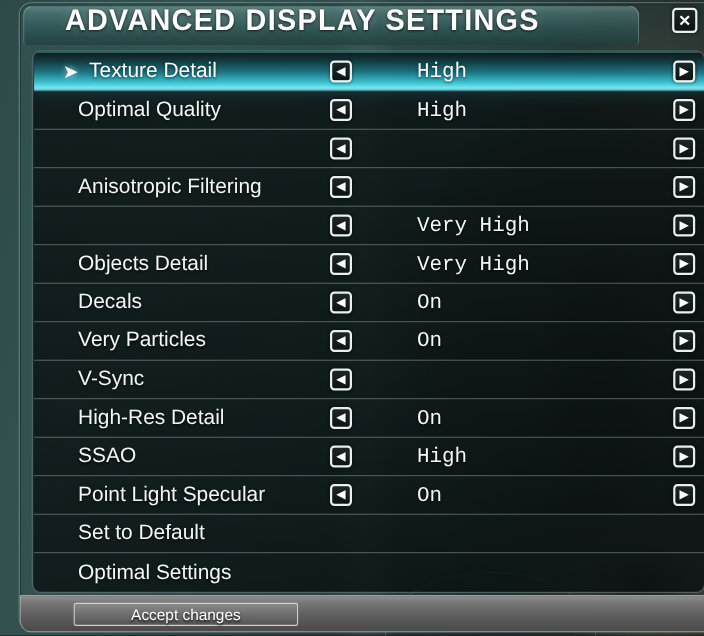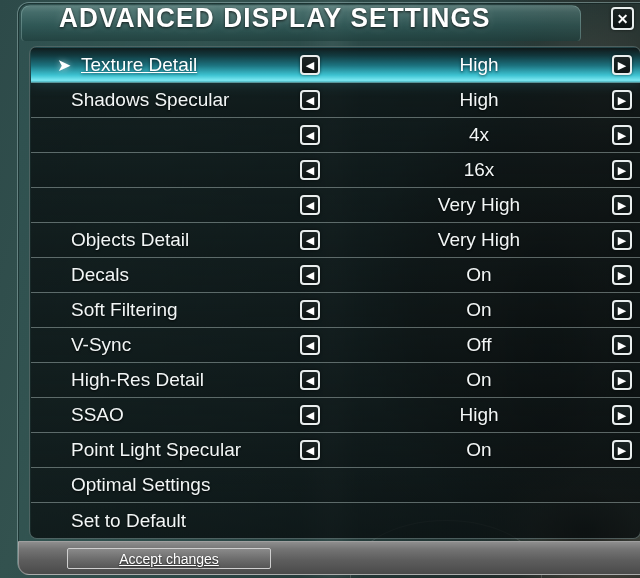--- a/index.html
+++ b/index.html
@@ -197,33 +197,33 @@
     transform: translateY(-50%);
     font-size: 19px;
     color: #f2f6f6;
     white-space: nowrap;
     text-shadow: 0 1px 2px rgba(0,0,0,0.8);
   }
   .row.selected .row-label {
     left: 50px;
     color: #ffffff;
     text-shadow: 0 1px 3px rgba(0,30,40,0.75);
-    text-decoration: underline;
   }
   .row-value {
     position: absolute;
     left: 348px;
     width: 200px;
     top: 50%;
     transform: translateY(-50%);
-    text-align: center;
+    text-align: left;
     font-size: 19px;
     color: #f2f6f6;
     white-space: nowrap;
     text-shadow: 0 1px 2px rgba(0,0,0,0.8);
+    font-family: Liberation Mono, monospace;
   }
   .row.selected .row-value { color: #ffffff; text-shadow: 0 1px 3px rgba(0,30,40,0.8); }
 
   .arrow-left {
     position: absolute;
     left: 269px;
     top: 50%;
     transform: translateY(-50%);
     width: 20px;
     height: 20px;
@@ -264,21 +264,20 @@
     border: 1px solid #cfcfcf;
     border-radius: 2px;
     background: linear-gradient(180deg, #8a8a8a 0%, #6e6e6e 50%, #565656 100%);
     display: flex;
     align-items: center;
     justify-content: center;
     color: #ffffff;
     font-size: 14px;
     text-shadow: 0 1px 2px rgba(0,0,0,0.8);
     white-space: nowrap;
-    text-decoration: underline;
   }
 </style>
 </head>
 <body>
 
 <div id="root">
 
   <div class="bg-scene"></div>
   <div class="bg-streak"></div>
   <div class="bg-creature"></div>
@@ -296,62 +295,60 @@
     <div class="list-panel">
       <div class="rows" id="rows">
           <div class="row selected">
             <div class="sel-marker">➤</div>
             <div class="row-label">Texture Detail</div>
             <div class="sqbtn arrow-left">◀</div>
             <div class="row-value">High</div>
             <div class="sqbtn arrow-right">▶</div>
           </div>
           <div class="row plain">
-            <div class="row-label">Shadows Specular</div>
+            <div class="row-label">Optimal Quality</div>
             <div class="sqbtn arrow-left">◀</div>
             <div class="row-value">High</div>
             <div class="sqbtn arrow-right">▶</div>
           </div>
           <div class="row plain">
             <div class="sqbtn arrow-left">◀</div>
-            <div class="row-value">4x</div>
-            <div class="sqbtn arrow-right">▶</div>
-          </div>
-          <div class="row plain">
-            <div class="sqbtn arrow-left">◀</div>
-            <div class="row-value">16x</div>
+            <div class="sqbtn arrow-right">▶</div>
+          </div>
+          <div class="row plain">
+            <div class="row-label">Anisotropic Filtering</div>
+            <div class="sqbtn arrow-left">◀</div>
             <div class="sqbtn arrow-right">▶</div>
           </div>
           <div class="row plain">
             <div class="sqbtn arrow-left">◀</div>
             <div class="row-value">Very High</div>
             <div class="sqbtn arrow-right">▶</div>
           </div>
           <div class="row plain">
             <div class="row-label">Objects Detail</div>
             <div class="sqbtn arrow-left">◀</div>
             <div class="row-value">Very High</div>
             <div class="sqbtn arrow-right">▶</div>
           </div>
           <div class="row plain">
             <div class="row-label">Decals</div>
             <div class="sqbtn arrow-left">◀</div>
             <div class="row-value">On</div>
             <div class="sqbtn arrow-right">▶</div>
           </div>
           <div class="row plain">
-            <div class="row-label">Soft Filtering</div>
+            <div class="row-label">Very Particles</div>
             <div class="sqbtn arrow-left">◀</div>
             <div class="row-value">On</div>
             <div class="sqbtn arrow-right">▶</div>
           </div>
           <div class="row plain">
             <div class="row-label">V-Sync</div>
             <div class="sqbtn arrow-left">◀</div>
-            <div class="row-value">Off</div>
             <div class="sqbtn arrow-right">▶</div>
           </div>
           <div class="row plain">
             <div class="row-label">High-Res Detail</div>
             <div class="sqbtn arrow-left">◀</div>
             <div class="row-value">On</div>
             <div class="sqbtn arrow-right">▶</div>
           </div>
           <div class="row plain">
             <div class="row-label">SSAO</div>
@@ -359,24 +356,24 @@
             <div class="row-value">High</div>
             <div class="sqbtn arrow-right">▶</div>
           </div>
           <div class="row plain">
             <div class="row-label">Point Light Specular</div>
             <div class="sqbtn arrow-left">◀</div>
             <div class="row-value">On</div>
             <div class="sqbtn arrow-right">▶</div>
           </div>
           <div class="row plain">
+            <div class="row-label">Set to Default</div>
+          </div>
+          <div class="row plain">
             <div class="row-label">Optimal Settings</div>
-          </div>
-          <div class="row plain">
-            <div class="row-label">Set to Default</div>
           </div>
         </div>
     </div>
 
     <div class="bottom-bar">
       <div class="accept-btn">Accept changes</div>
     </div>
   </div>
 </div>
 

